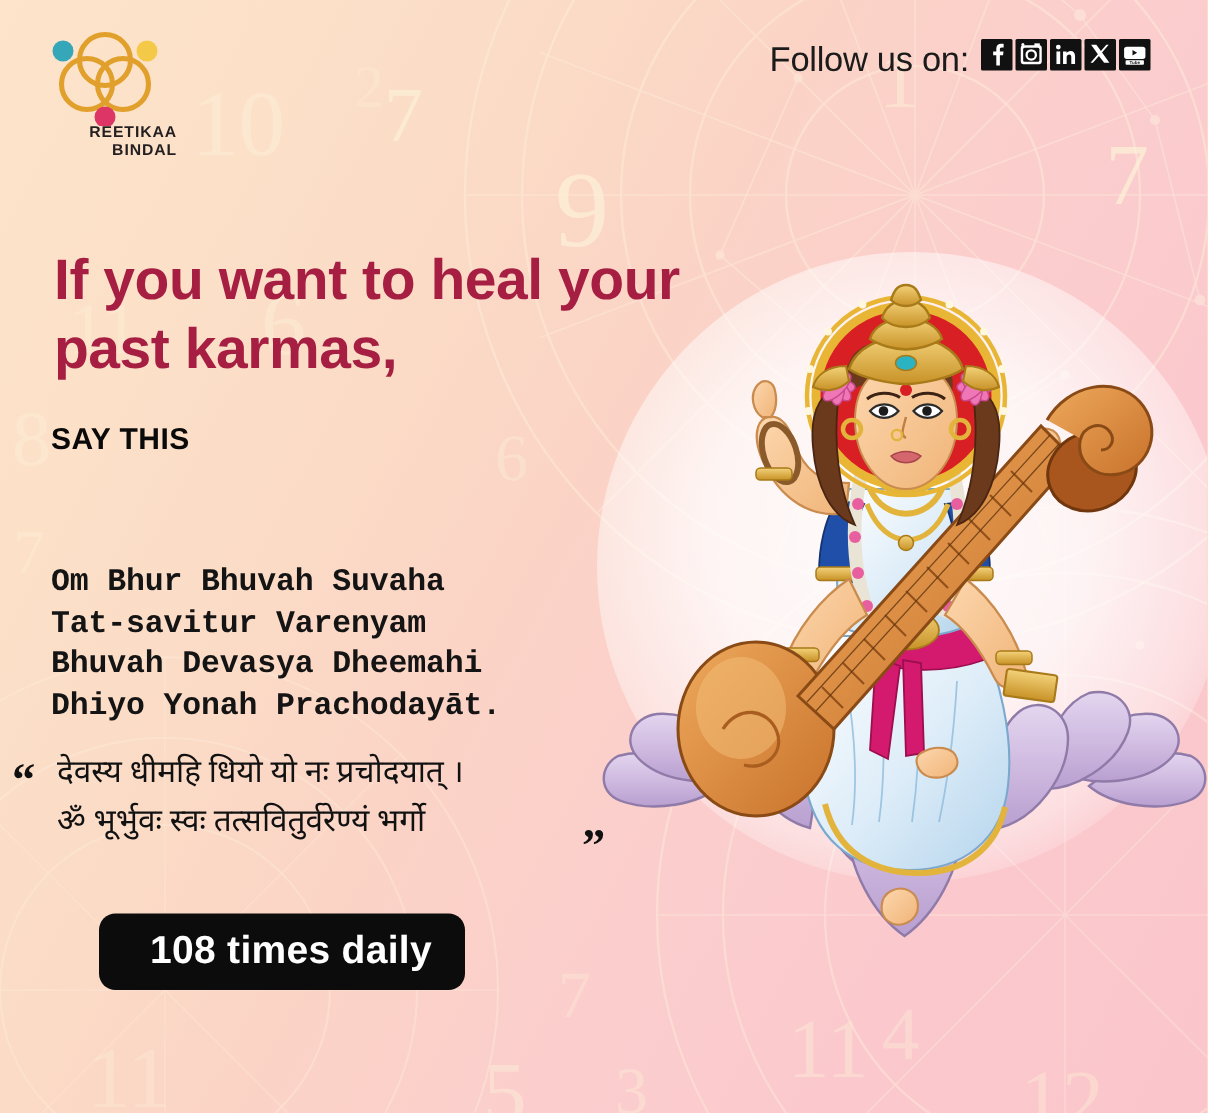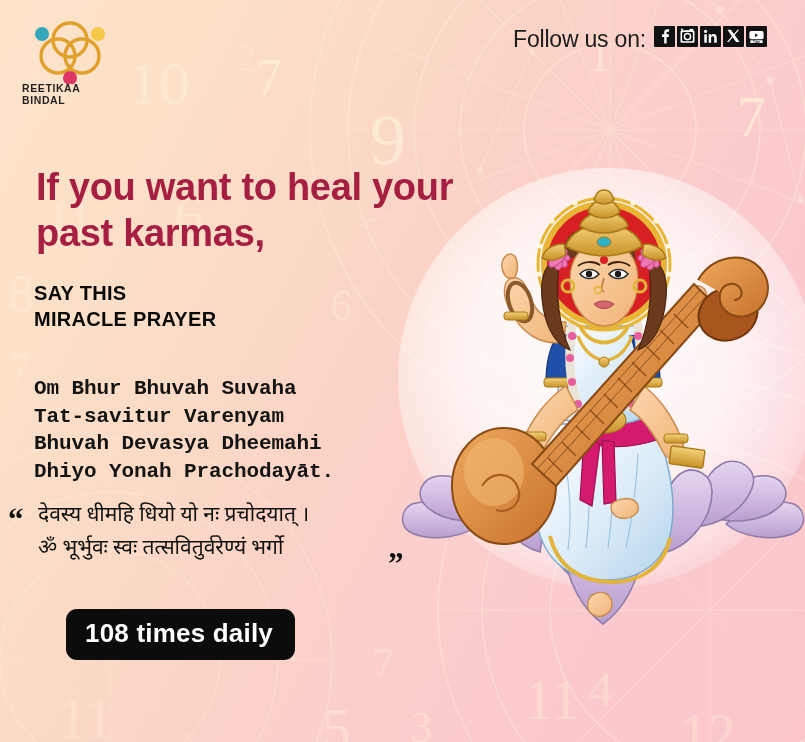--- a/index.html
+++ b/index.html
@@ -47,21 +47,21 @@
     background:radial-gradient(circle at 48% 45%,
         rgba(255,255,255,.92) 0%,
         rgba(255,255,255,.78) 40%,
         rgba(255,255,255,.40) 66%,
         rgba(255,255,255,0) 80%);
   }
 
   
   .logo-wrap {
     position:absolute; left:22px; top:12px;
-    width:96px; text-align:left;
+    width:96px; text-align:right;
   }
   .logo-mark { width:96px; height:72px; display:block; }
   .logo-name {
     font-size:10.5px; font-weight:bold; letter-spacing:.6px;
     color:#231f20; margin-top:-2px;
   }
 
   .follow {
     position:absolute; right:38px; top:26px;
     display:flex; gap:8px;
@@ -122,21 +122,21 @@
     font-family:"Liberation Serif", serif;
     font-size:21px; color:#111;
     line-height:1.55;
     width:360px;
   }
 
   .badge {
     position:absolute; left:66px; top:609px;
     background:#0c0c0c; color:#fff;
     border-radius:11px;
-    padding:9px 22px 11px 19px;
+    padding:9px 22px 11px 34px;
     font-size:26px; font-weight:bold;
     letter-spacing:.2px;
   }
 
   
   .deity { position:absolute; left:398px; top:186px; width:410px; height:470px; }
 </style>
 </head>
 <body>
 
@@ -519,21 +519,20 @@
     </g>
   </svg>
 
   <div class="headline">
     <div>If you want to heal your</div>
     <div>past karmas,</div>
   </div>
 
   <div class="subhead">
     <div>SAY THIS</div>
-    <div>MIRACLE PRAYER</div>
   </div>
 
   <div class="mantra-roman">
     <div>Om Bhur Bhuvah Suvaha</div>
     <div>Tat-savitur Varenyam</div>
     <div>Bhuvah Devasya Dheemahi</div>
     <div>Dhiyo Yonah Prachodayāt.</div>
   </div>
 
   <div class="sanskrit-block">

